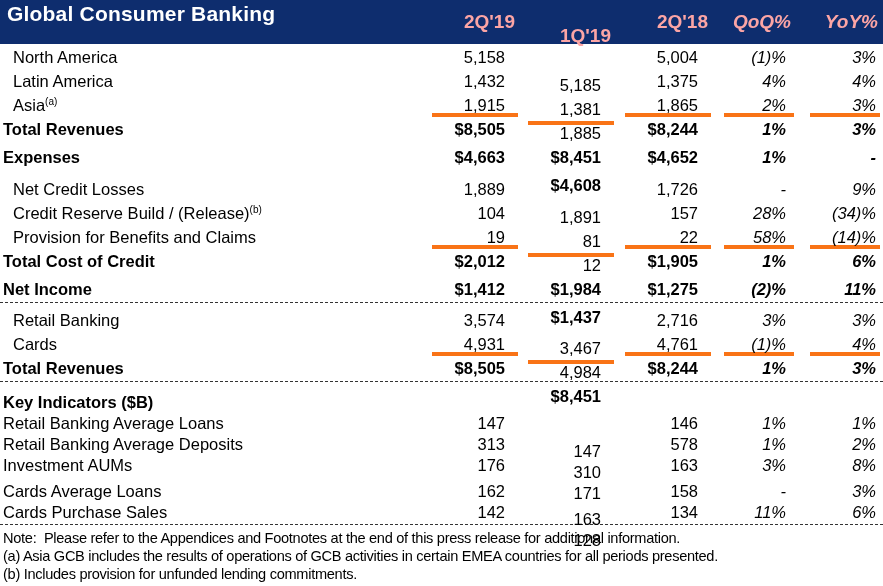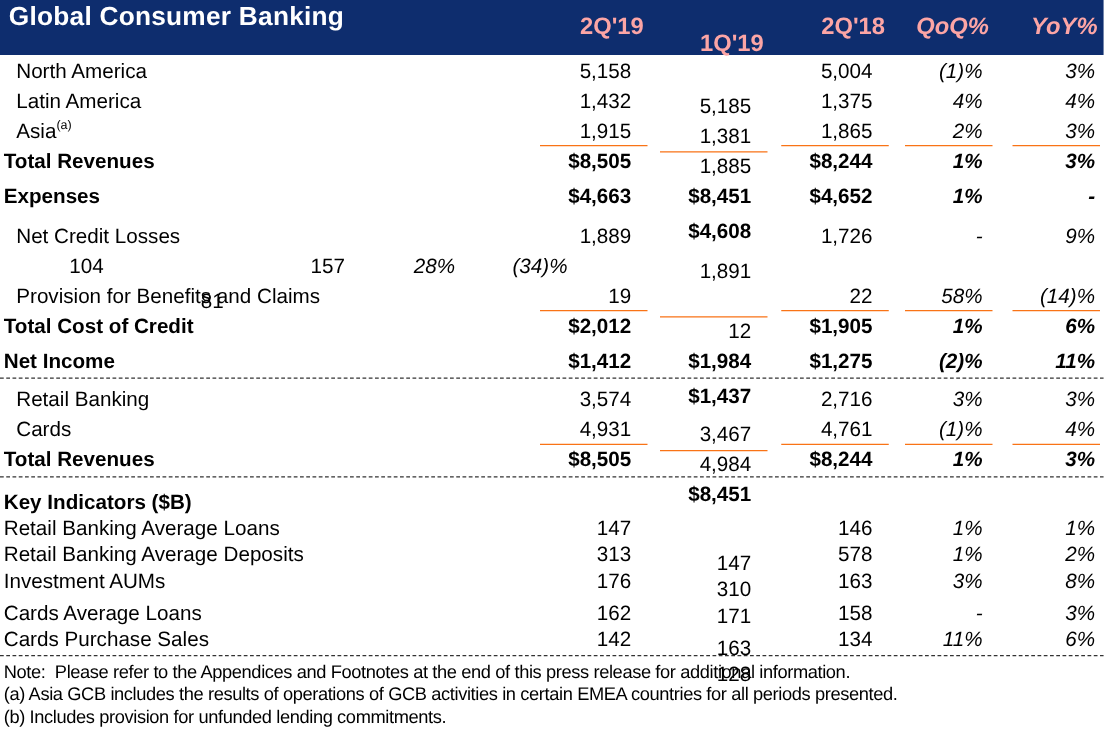--- a/index.html
+++ b/index.html
@@ -31,21 +31,21 @@
   .tbody { padding:0; }
   .row { display:flex; height:24px; line-height:24px; font-size:16.5px; }
   .row .label { flex:1 1 auto; padding-left:3px; white-space:nowrap; overflow:hidden; }
   .row.indent .label { padding-left:13px; }
   .row .val { text-align:right; }
   .row .c1,.row .c2,.row .c3 { padding-right:13px; }
   .row .c4 { padding-right:8px; }
   .row .c5 { padding-right:4px; }
   .row .c4,.row .c5 { font-style:italic; }
   .row.bold { font-weight:bold; }
-  .row.underline .val { border-bottom:1px solid #f97316; }
+  .row.underline .val { border-bottom:4px solid #f97316; }
   sup { font-size:10px; vertical-align:super; line-height:0; }
 
   .divider { border-top:1.5px dashed #333; height:0; margin:1px 0; }
 
   .section-ki .row { height:21px; line-height:21px; }
 
   
   .footnotes { margin-top:4px; padding-left:3px; }
   .footnote { font-size:14.6px; line-height:18px; white-space:pre-wrap; letter-spacing:-0.3px; }
 </style>
@@ -111,20 +111,21 @@
     <div class="section section-2" style="margin-top: 8px;">
       <div class="row indent">
         <div class="label"><span>Net Credit Losses</span></div>
         <div class="val c1">1,889</div>
         <div class="val c2">1,891</div>
         <div class="val c3">1,726</div>
         <div class="val c4">-</div>
         <div class="val c5">9%</div>
       </div>
       <div class="row indent">
+        <div class="label"><span>Credit Reserve Build / (Release)</span><sup>(b)</sup></div>
         <div class="val c1">104</div>
         <div class="val c2">81</div>
         <div class="val c3">157</div>
         <div class="val c4">28%</div>
         <div class="val c5">(34)%</div>
       </div>
       <div class="row indent underline">
         <div class="label"><span>Provision for Benefits and Claims</span></div>
         <div class="val c1">19</div>
         <div class="val c2">12</div>

